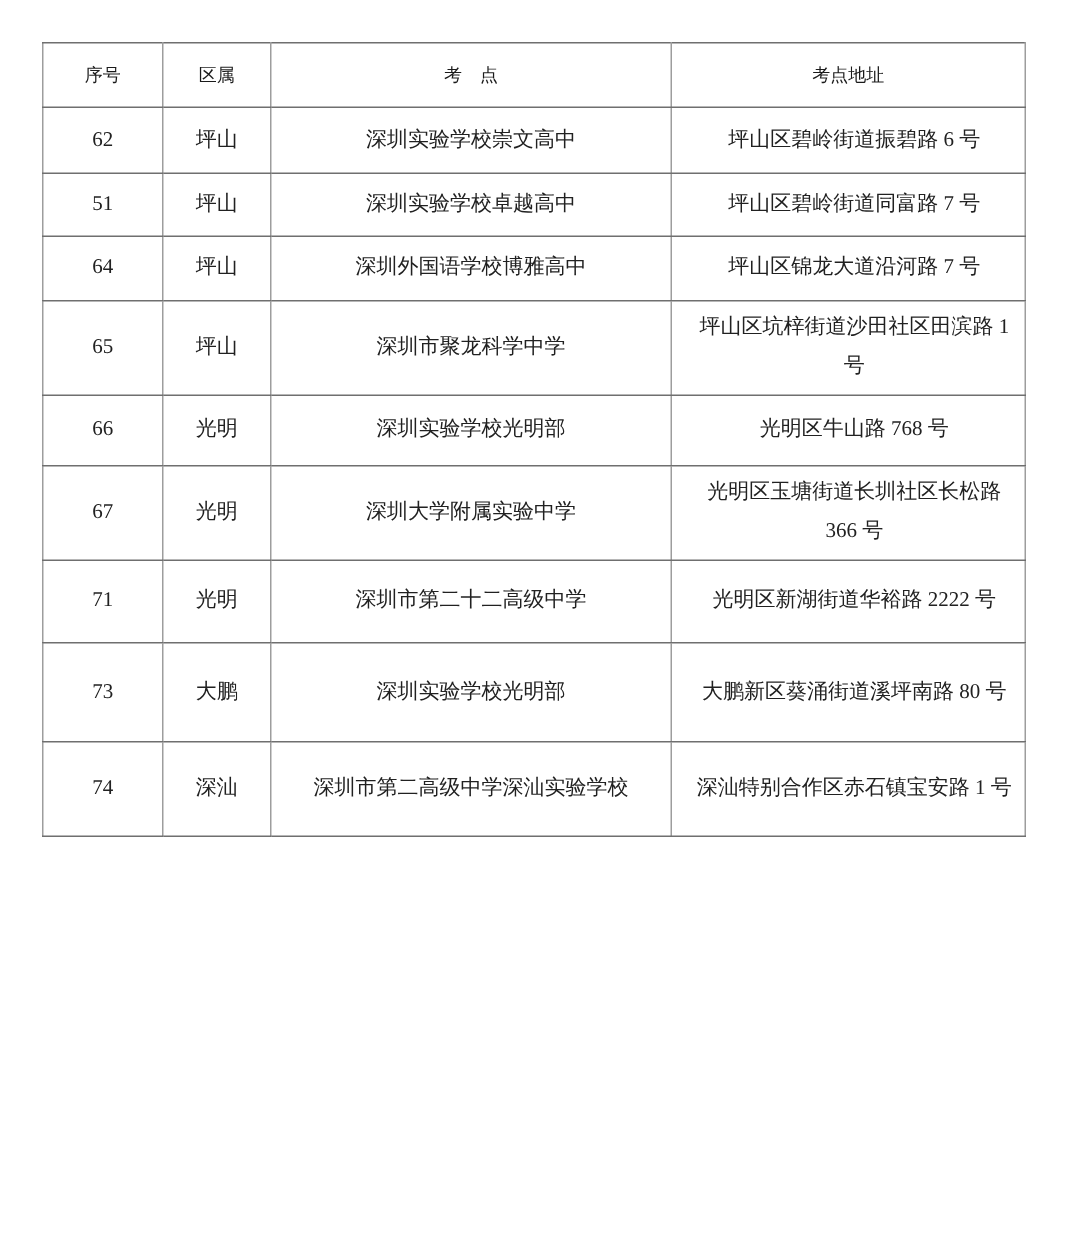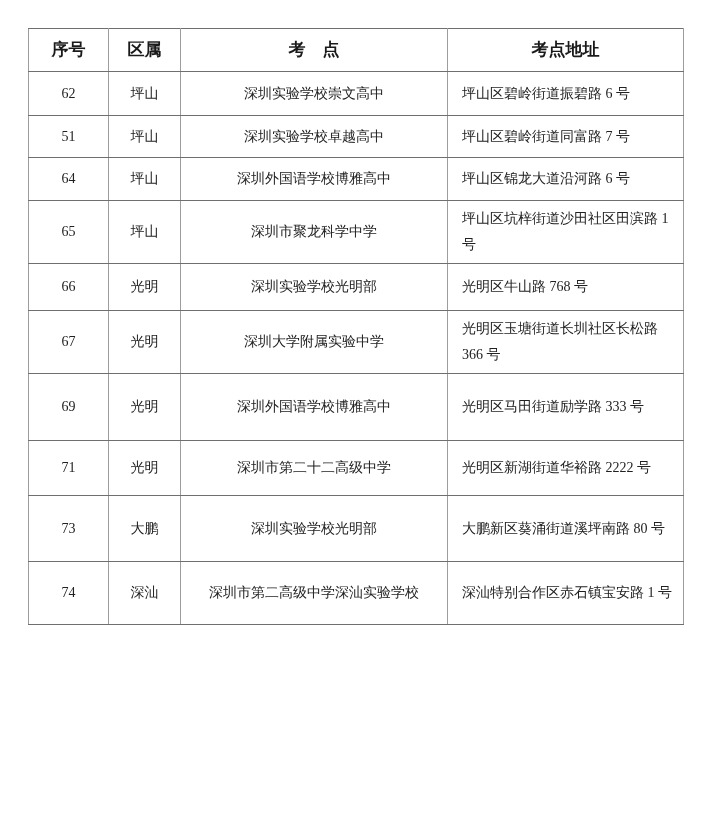--- a/index.html
+++ b/index.html
@@ -31,26 +31,26 @@
     border-left: 1px solid #9d9d9d;
     border-right: 1px solid #9d9d9d;
     font-size: 14px;
     line-height: 26px;
     text-align: center;
     vertical-align: middle;
     padding: 0;
     overflow: hidden;
   }
   .exam-table th {
-    font-size: 17px;
-    font-weight: bold;
+    font-size: 12px;
+    font-weight: normal;
     color: #1a1a1a;
   }
   .exam-table td.cell-address {
-    text-align: left;
+    text-align: center;
     padding-left: 14px;
     padding-right: 6px;
     word-break: normal;
   }
   .col-no      { width: 80px; }
   .col-dist    { width: 72px; }
   .col-site    { width: 267px; }
   .col-address { width: 236px; }
 </style>
 </head>
@@ -80,45 +80,39 @@
       <tr style="height:42px">
         <td class="cell-no">51</td>
         <td class="cell-dist">坪山</td>
         <td class="cell-site">深圳实验学校卓越高中</td>
         <td class="cell-address">坪山区碧岭街道同富路 7 号</td>
       </tr>
       <tr style="height:43px">
         <td class="cell-no">64</td>
         <td class="cell-dist">坪山</td>
         <td class="cell-site">深圳外国语学校博雅高中</td>
-        <td class="cell-address">坪山区锦龙大道沿河路 6 号</td>
+        <td class="cell-address">坪山区锦龙大道沿河路 7 号</td>
       </tr>
       <tr style="height:63px">
         <td class="cell-no">65</td>
         <td class="cell-dist">坪山</td>
         <td class="cell-site">深圳市聚龙科学中学</td>
         <td class="cell-address">坪山区坑梓街道沙田社区田滨路 1 号</td>
       </tr>
       <tr style="height:47px">
         <td class="cell-no">66</td>
         <td class="cell-dist">光明</td>
         <td class="cell-site">深圳实验学校光明部</td>
         <td class="cell-address">光明区牛山路 768 号</td>
       </tr>
       <tr style="height:63px">
         <td class="cell-no">67</td>
         <td class="cell-dist">光明</td>
         <td class="cell-site">深圳大学附属实验中学</td>
         <td class="cell-address">光明区玉塘街道长圳社区长松路 366 号</td>
-      </tr>
-      <tr style="height:67px">
-        <td class="cell-no">69</td>
-        <td class="cell-dist">光明</td>
-        <td class="cell-site">深圳外国语学校博雅高中</td>
-        <td class="cell-address">光明区马田街道励学路 333 号</td>
       </tr>
       <tr style="height:55px">
         <td class="cell-no">71</td>
         <td class="cell-dist">光明</td>
         <td class="cell-site">深圳市第二十二高级中学</td>
         <td class="cell-address">光明区新湖街道华裕路 2222 号</td>
       </tr>
       <tr style="height:66px">
         <td class="cell-no">73</td>
         <td class="cell-dist">大鹏</td>

